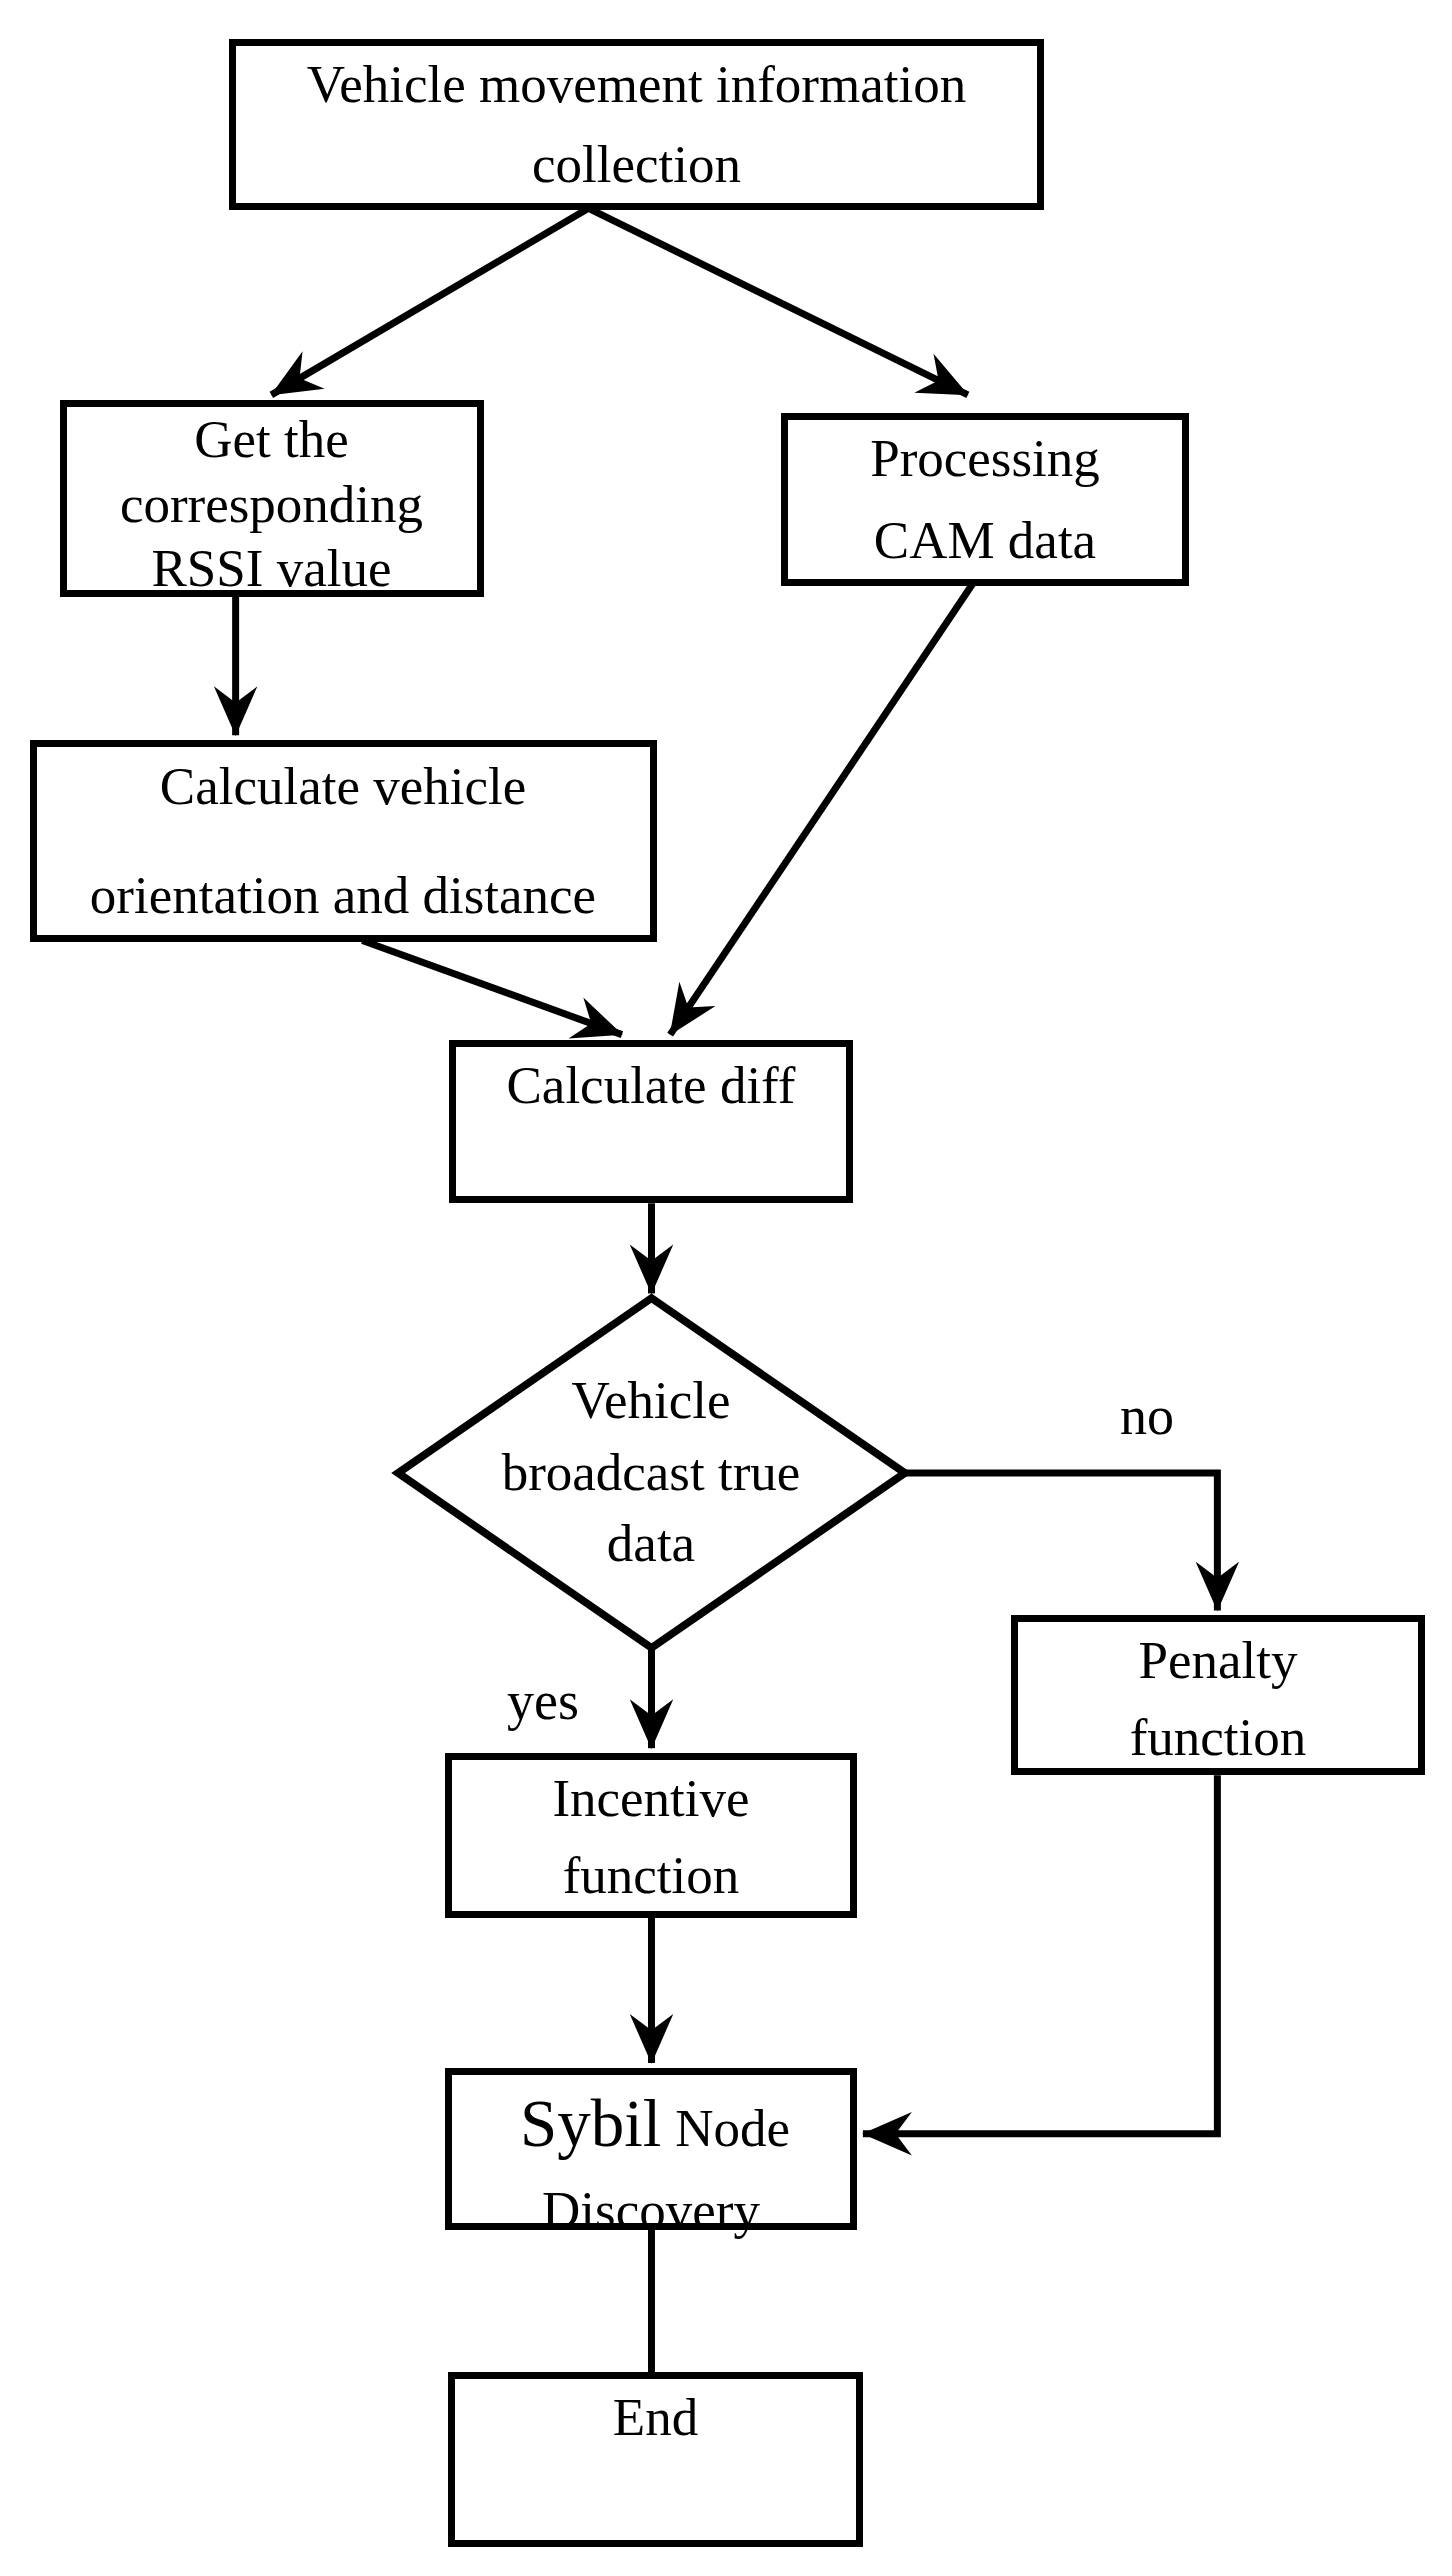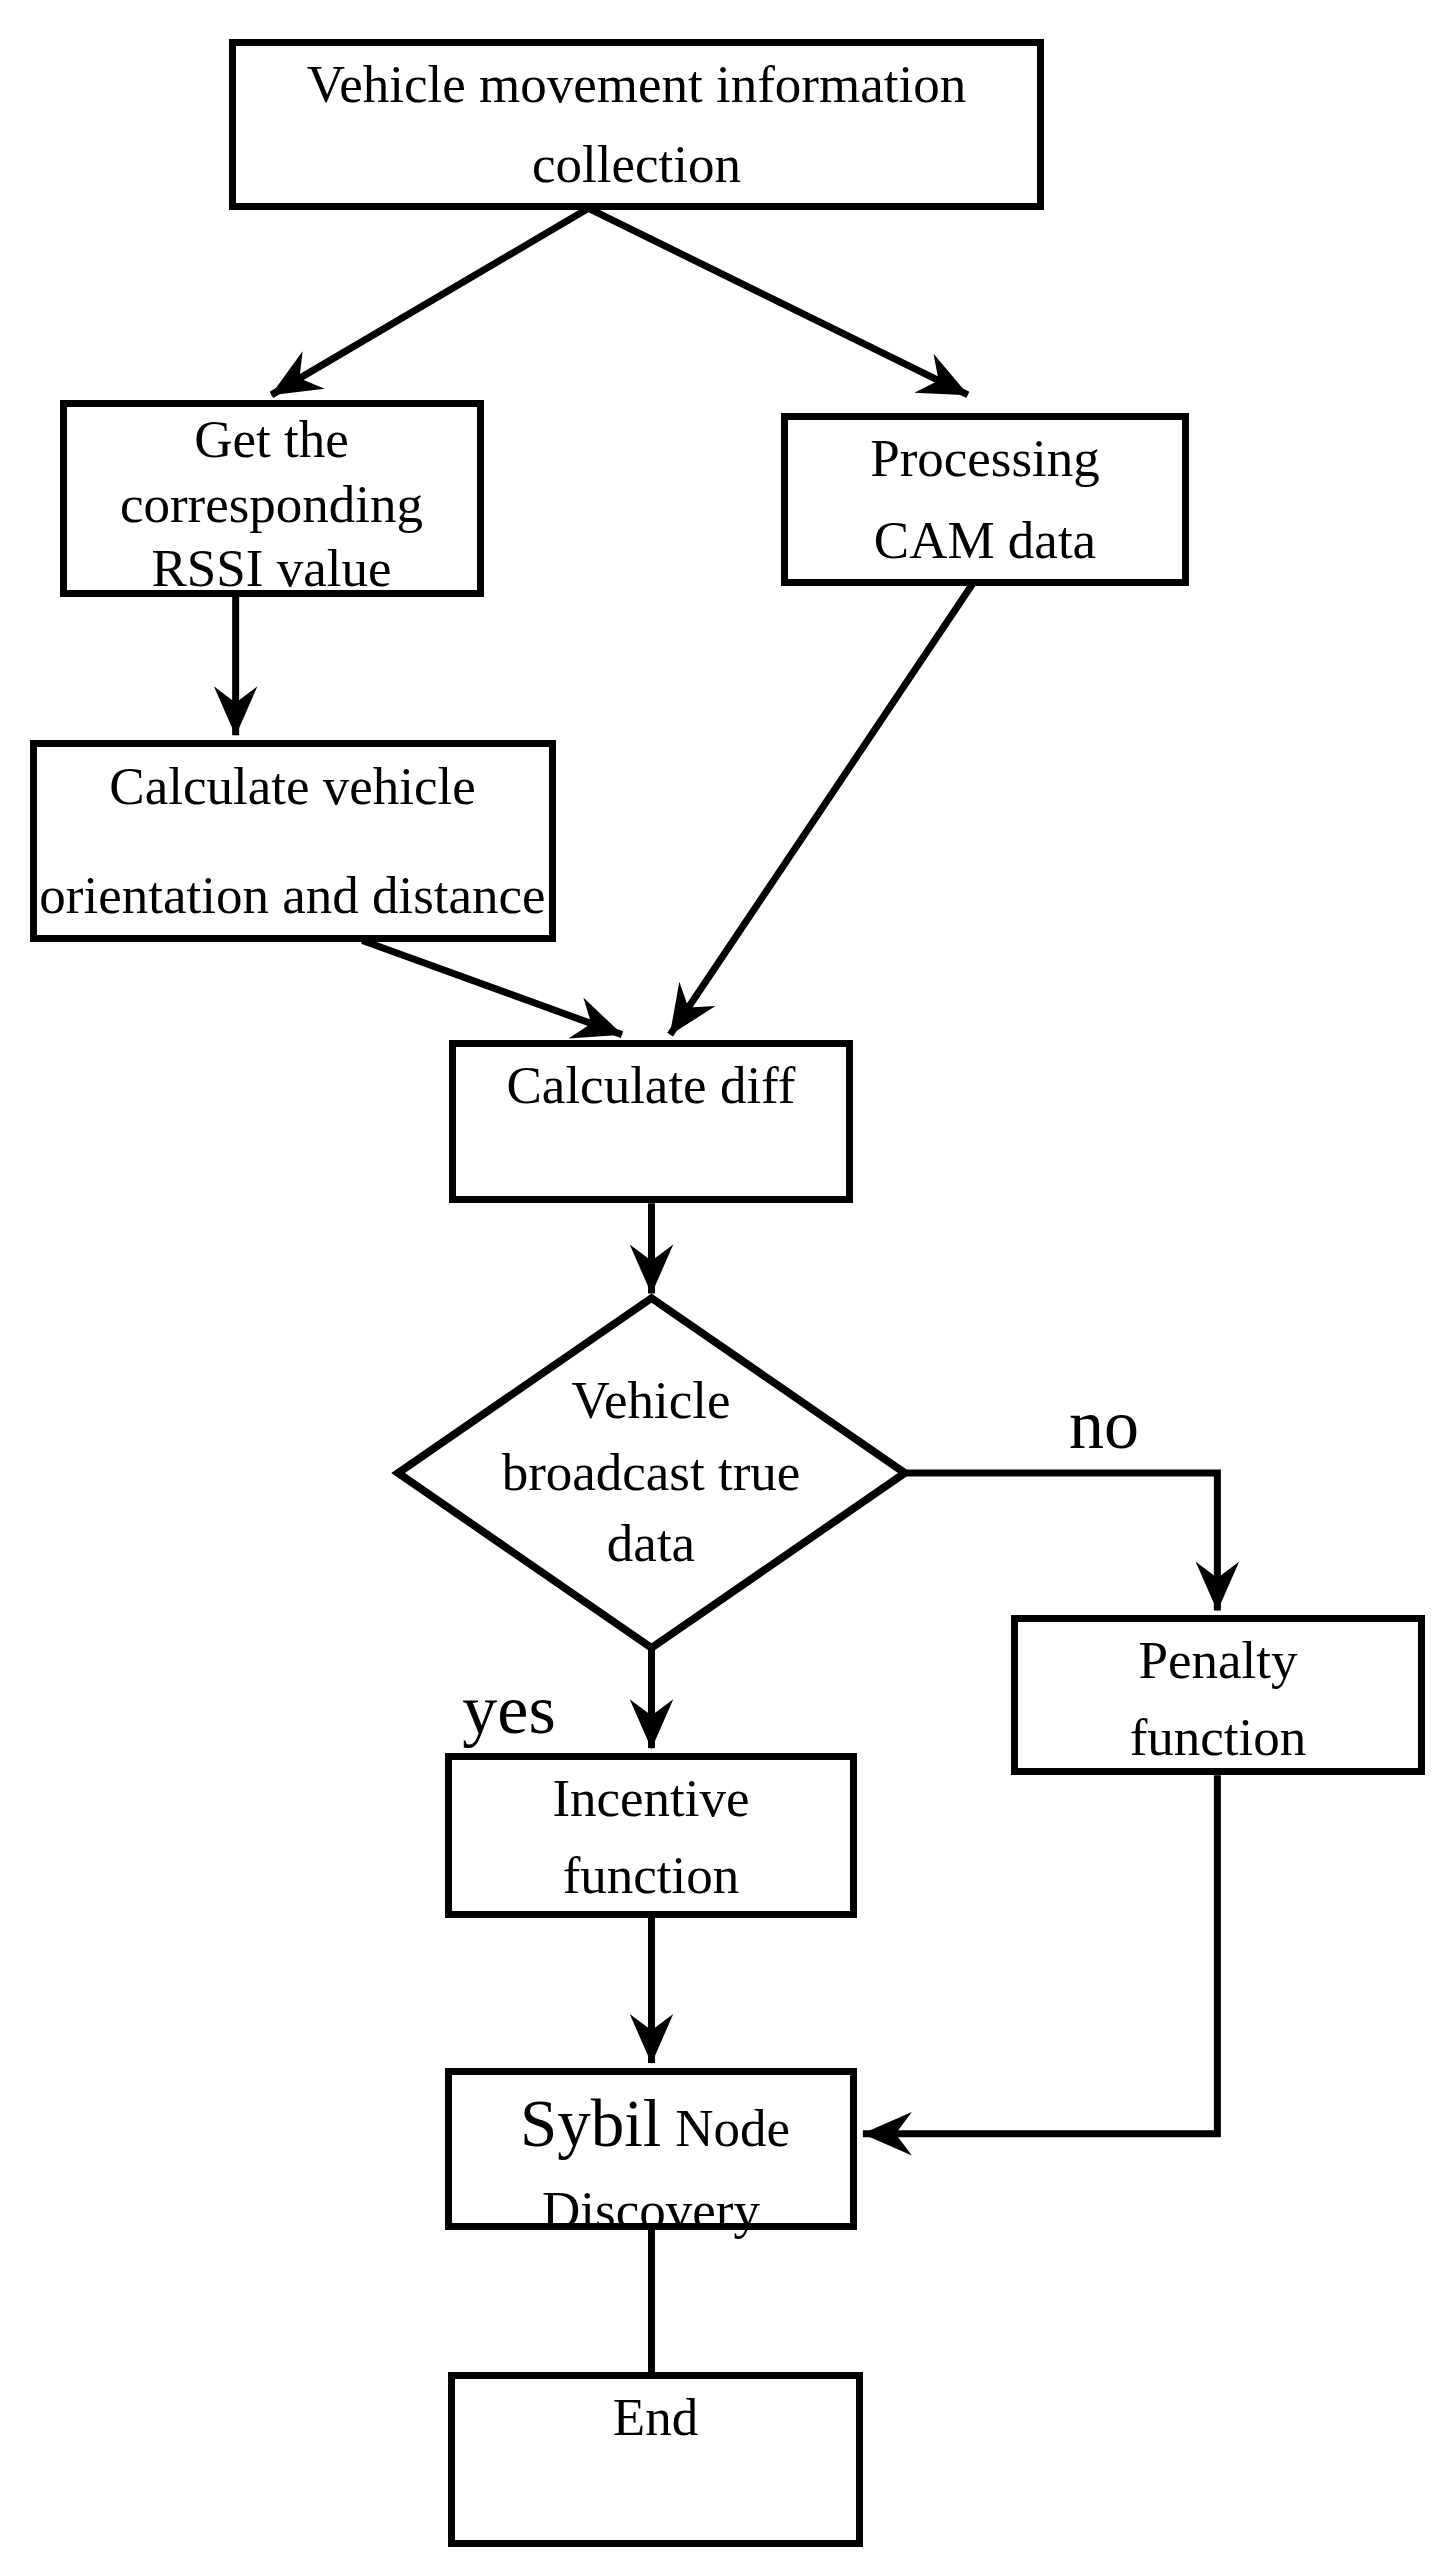--- a/index.html
+++ b/index.html
@@ -35,22 +35,22 @@
     line-height:1.45;
     background:var(--bg);
   }
   .box{border:7px solid var(--stroke);justify-content:space-between;}
   .node .ln{display:block;white-space:nowrap;}
   .tight{line-height:1.22;margin-left:44px;}
   .roomy{line-height:1.5;}
   .diamond-text{background:transparent;line-height:1.35;}
   .edge-label{
     position:absolute;
-    font-size:70px;
-    text-align:center;
+    font-size:54px;
+    text-align:right;
     white-space:nowrap;
   }
   .big-word{font-size:67px;margin-left:8px;}
   .word-gap{margin-left:0.26em;}
 </style>
 </head>
 <body>
 
 <div class="canvas">
 
@@ -85,21 +85,21 @@
     <span class="ln">Get the</span>
     <span class="ln">corresponding</span>
     <span class="ln">RSSI value</span>
   </div>
 
   <div class="node box" style="left:781px;top:413px;width:408px;height:173px;">
     <span class="ln">Processing</span>
     <span class="ln">CAM data</span>
   </div>
 
-  <div class="node box roomy" style="left:29.5px;top:740px;width:526px;height:202px;">
+  <div class="node box roomy" style="left:29.5px;top:740px;width:627px;height:202px;">
     <span class="ln">Calculate vehicle</span>
     <span class="ln">orientation and distance</span>
   </div>
 
   <div class="node box" style="left:449px;top:1040px;width:404px;height:163px;">
     <span class="ln">Calculate diff</span>
   </div>
 
   <div class="node diamond-text" style="left:418px;top:1325px;width:466px;height:295px;">
     <span class="ln">Vehicle</span>

